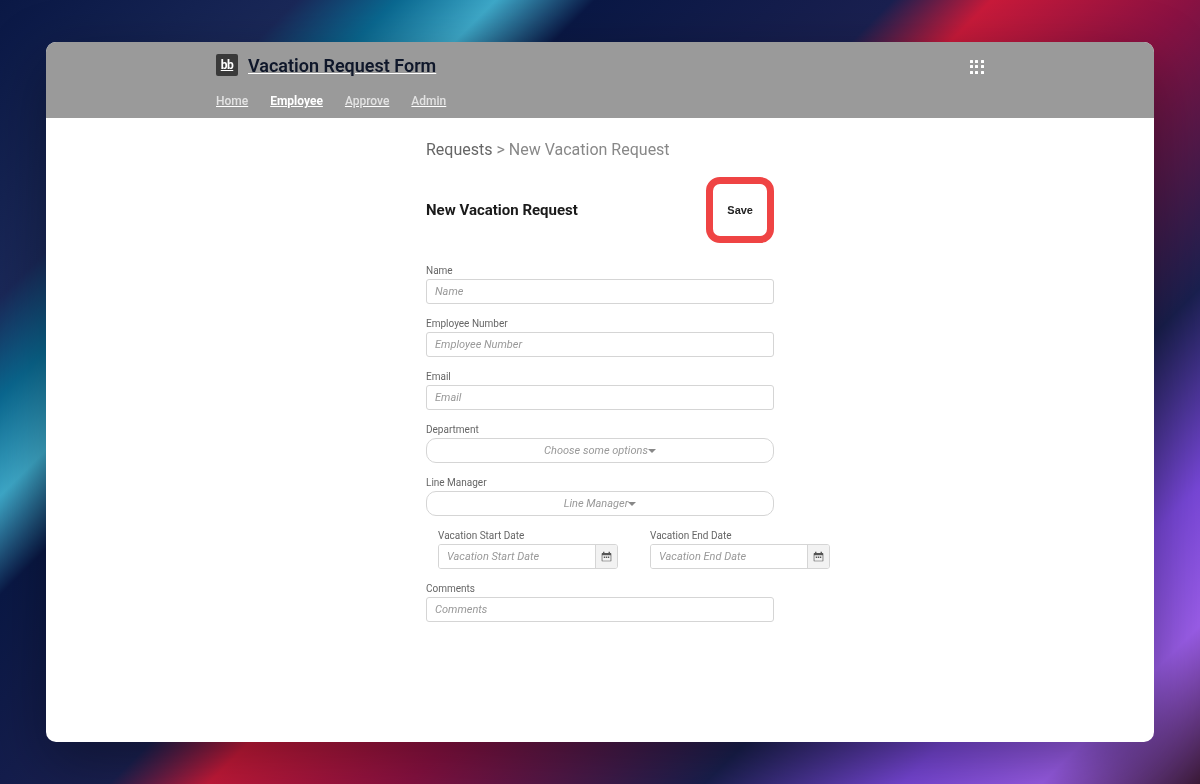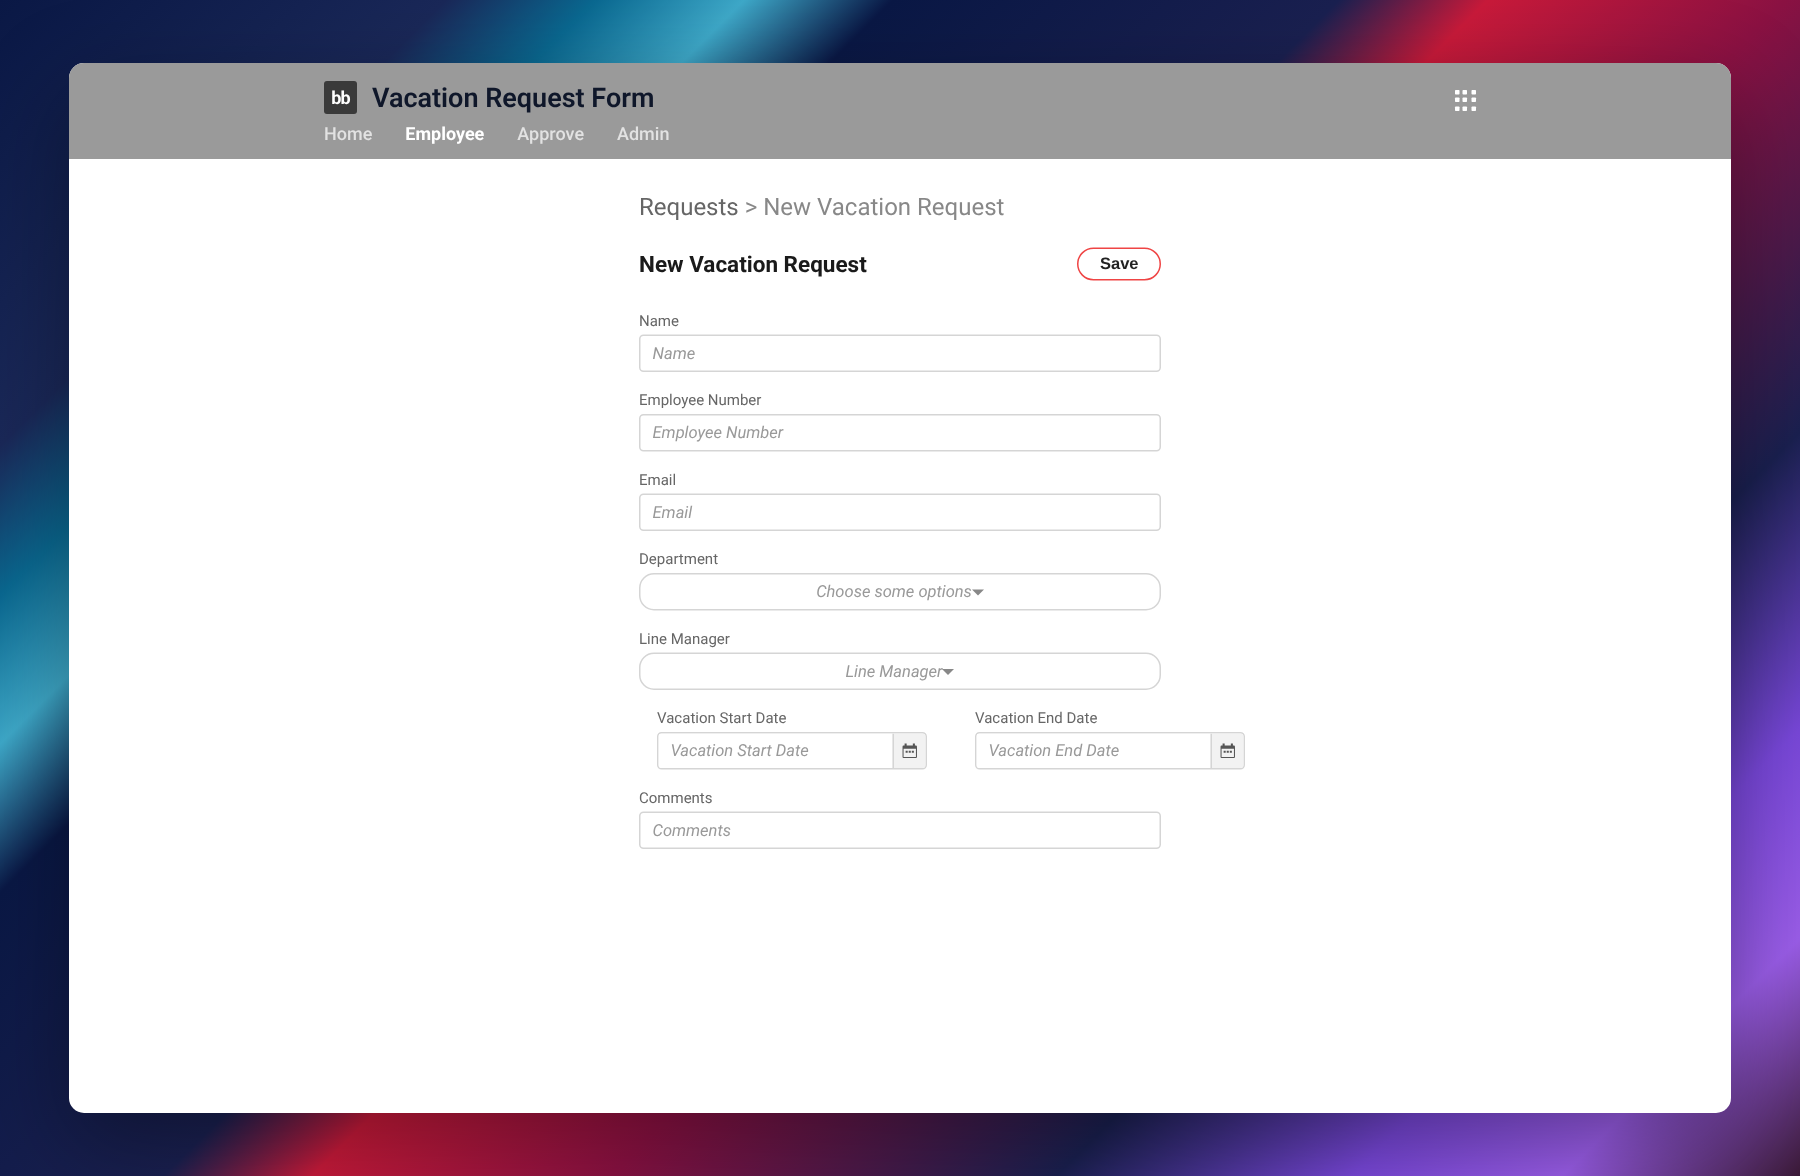--- a/index.html
+++ b/index.html
@@ -22,21 +22,23 @@
       box-shadow: 0 20px 60px rgba(0,0,0,0.35);
       display: flex;
       flex-direction: column;
     }
     .topbar {
       background: #9a9a9a;
       color: #ffffff;
       padding: 12px 170px 0 170px;
       display: flex;
       flex-direction: column;
+      gap: 12px;
       position: relative;
+      text-decoration: underline;
     }
     .titlebar {
       display: flex;
       align-items: center;
       gap: 10px;
       padding-bottom: 6px;
     }
     .logo {
       width: 22px;
       height: 22px;
@@ -115,24 +117,24 @@
       align-items: center;
       justify-content: space-between;
       margin-bottom: 22px;
     }
     .page-title {
       font-size: 15px;
       font-weight: 700;
       color: #1a1a1a;
     }
     .save-btn {
-      border: 1px solid #ef4444;
+      border: 7px solid #ef4444;
       background: #ffffff;
       color: #222;
-      padding: 4px 14px;
+      padding: 20px 14px;
       border-radius: 14px;
       font-size: 11px;
       font-weight: 600;
       cursor: pointer;
     }
     .field {
       margin-bottom: 14px;
     }
     .field-label {
       font-size: 10px;

